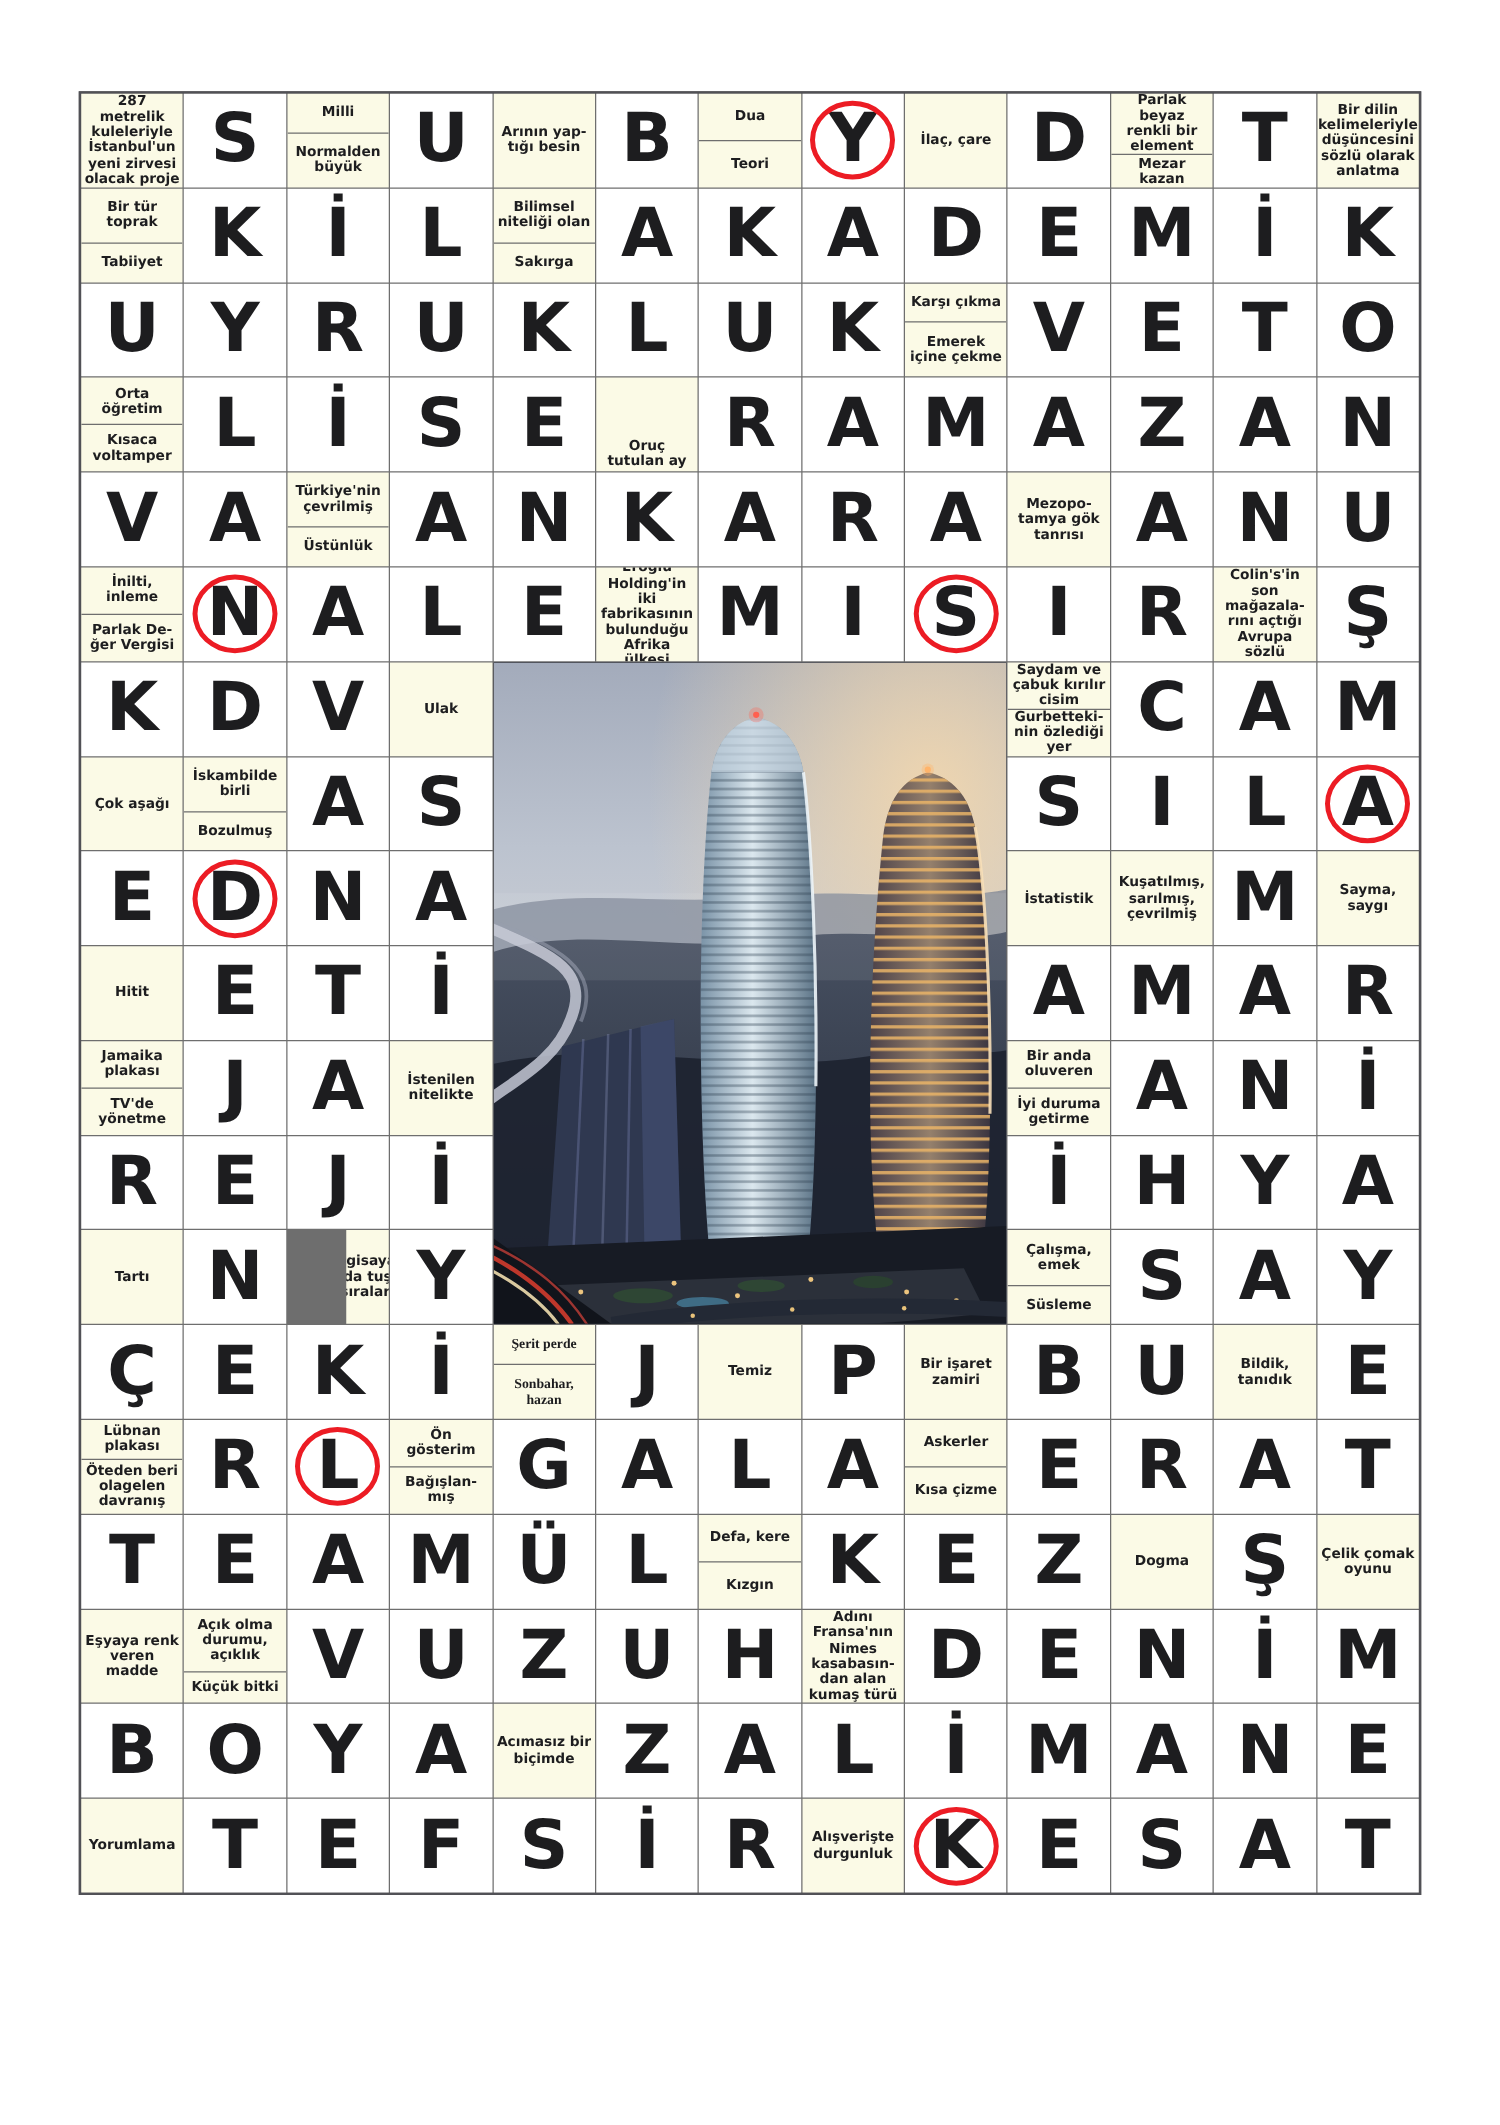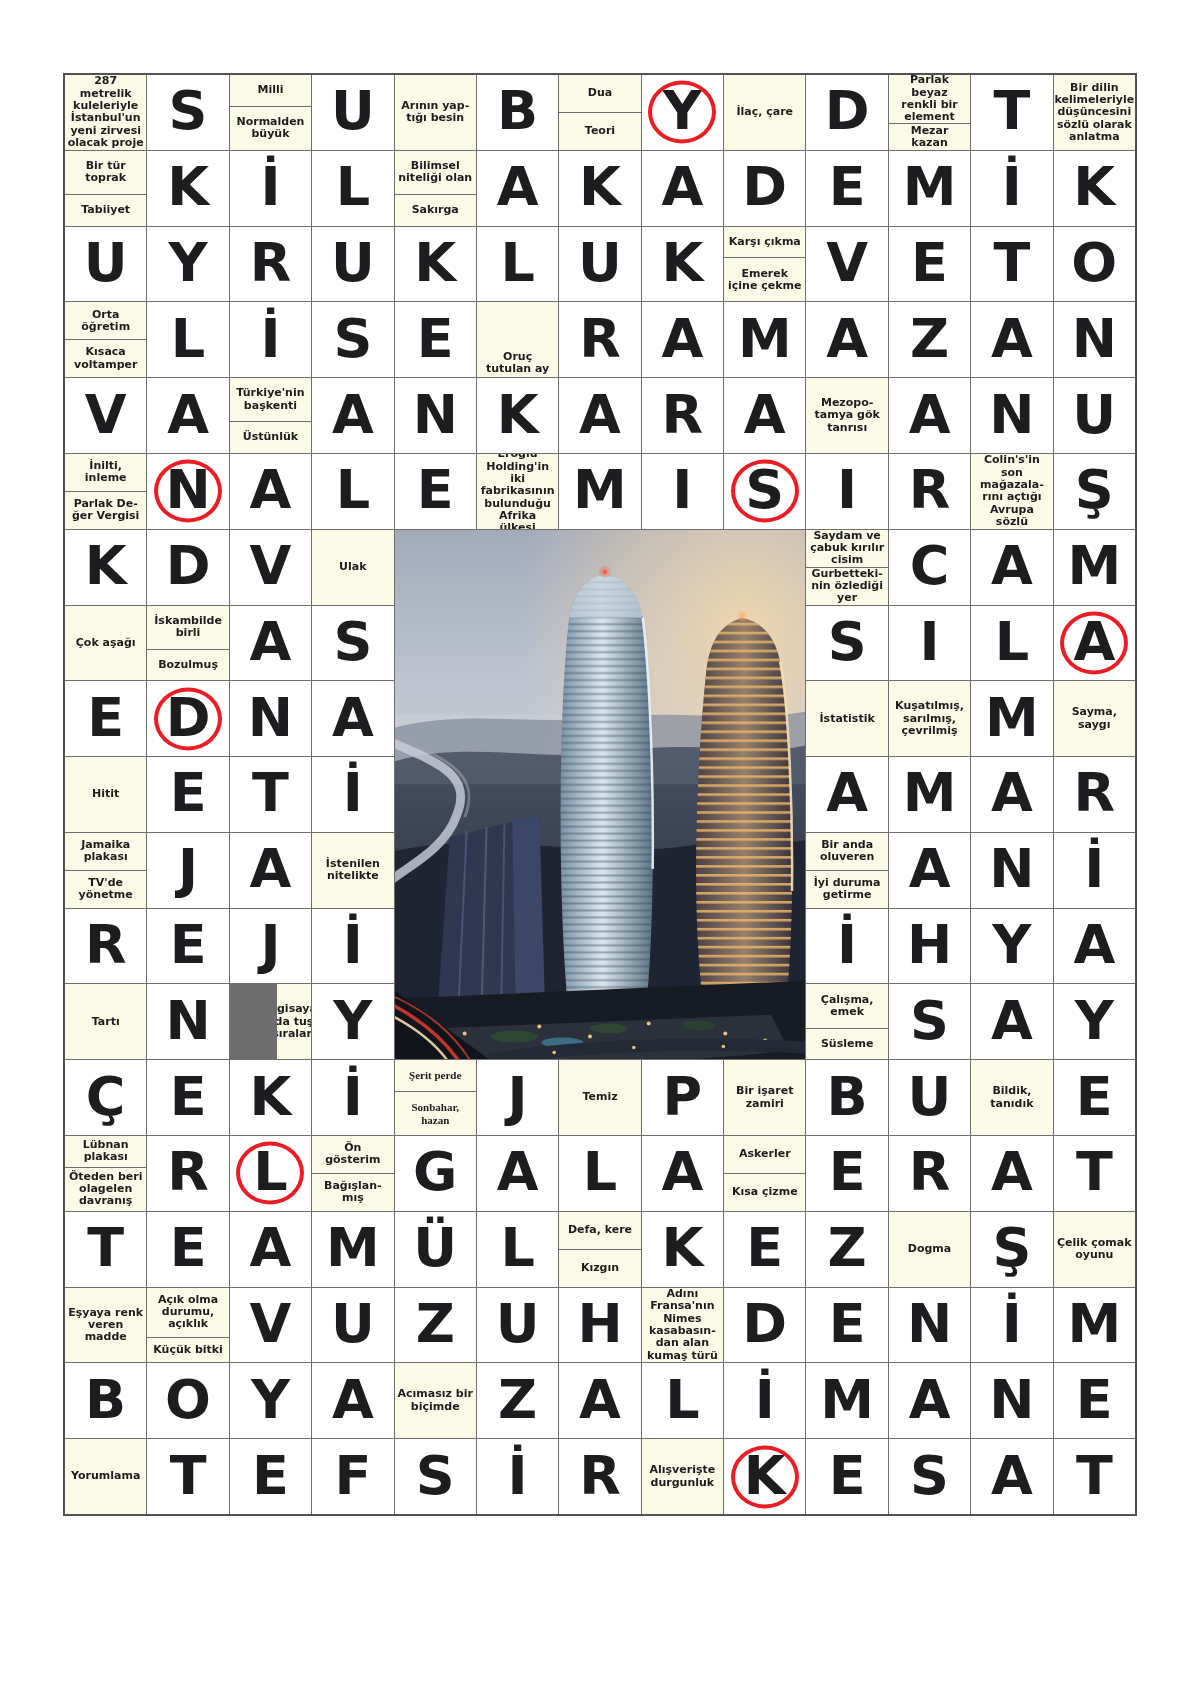--- a/index.html
+++ b/index.html
@@ -299,21 +299,21 @@
       <div class="cell letter" style="grid-area: 4 / 13;">
         <span class="glyph">N</span>
       </div>
       <div class="cell letter" style="grid-area: 5 / 1;">
         <span class="glyph">V</span>
       </div>
       <div class="cell letter" style="grid-area: 5 / 2;">
         <span class="glyph">A</span>
       </div>
       <div class="cell clue2" style="grid-area: 5 / 3;">
-        <div class="clue-part">Türkiye'nin başkenti</div>
+        <div class="clue-part">Türkiye'nin çevrilmiş</div>
         <div class="clue-part">Üstünlük</div>
       </div>
       <div class="cell letter" style="grid-area: 5 / 4;">
         <span class="glyph">A</span>
       </div>
       <div class="cell letter" style="grid-area: 5 / 5;">
         <span class="glyph">N</span>
       </div>
       <div class="cell letter" style="grid-area: 5 / 6;">
         <span class="glyph">K</span>

